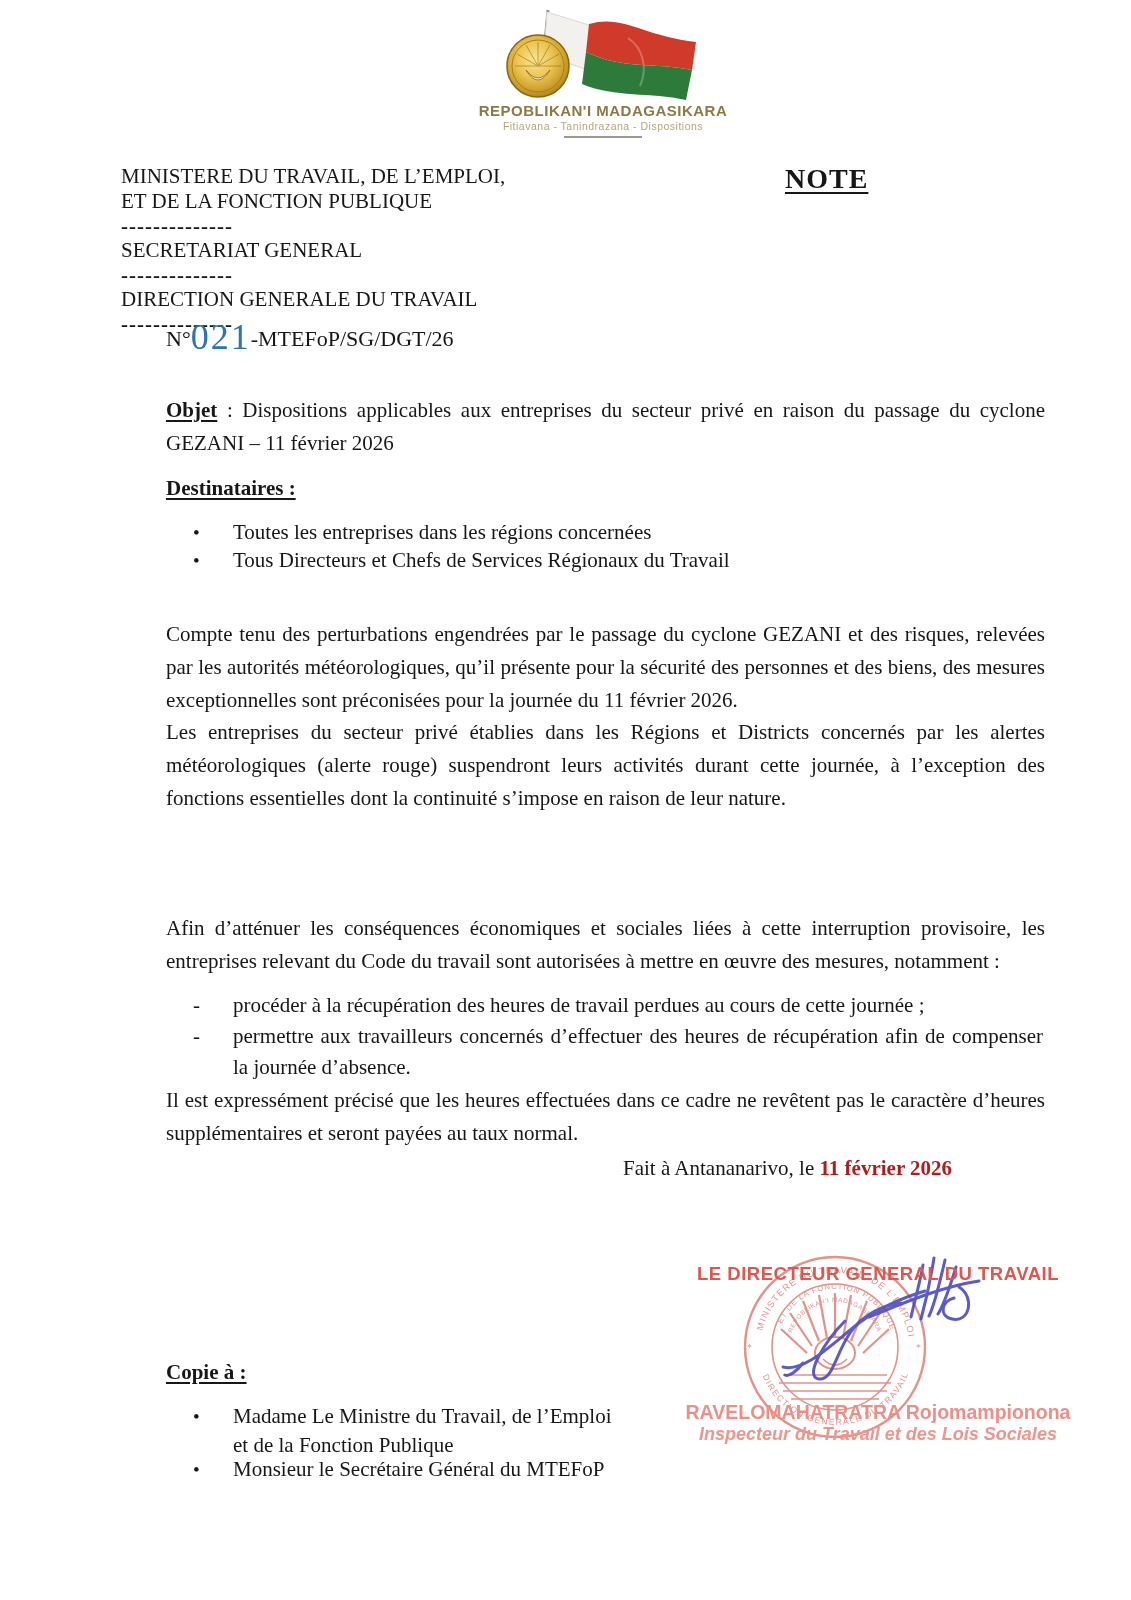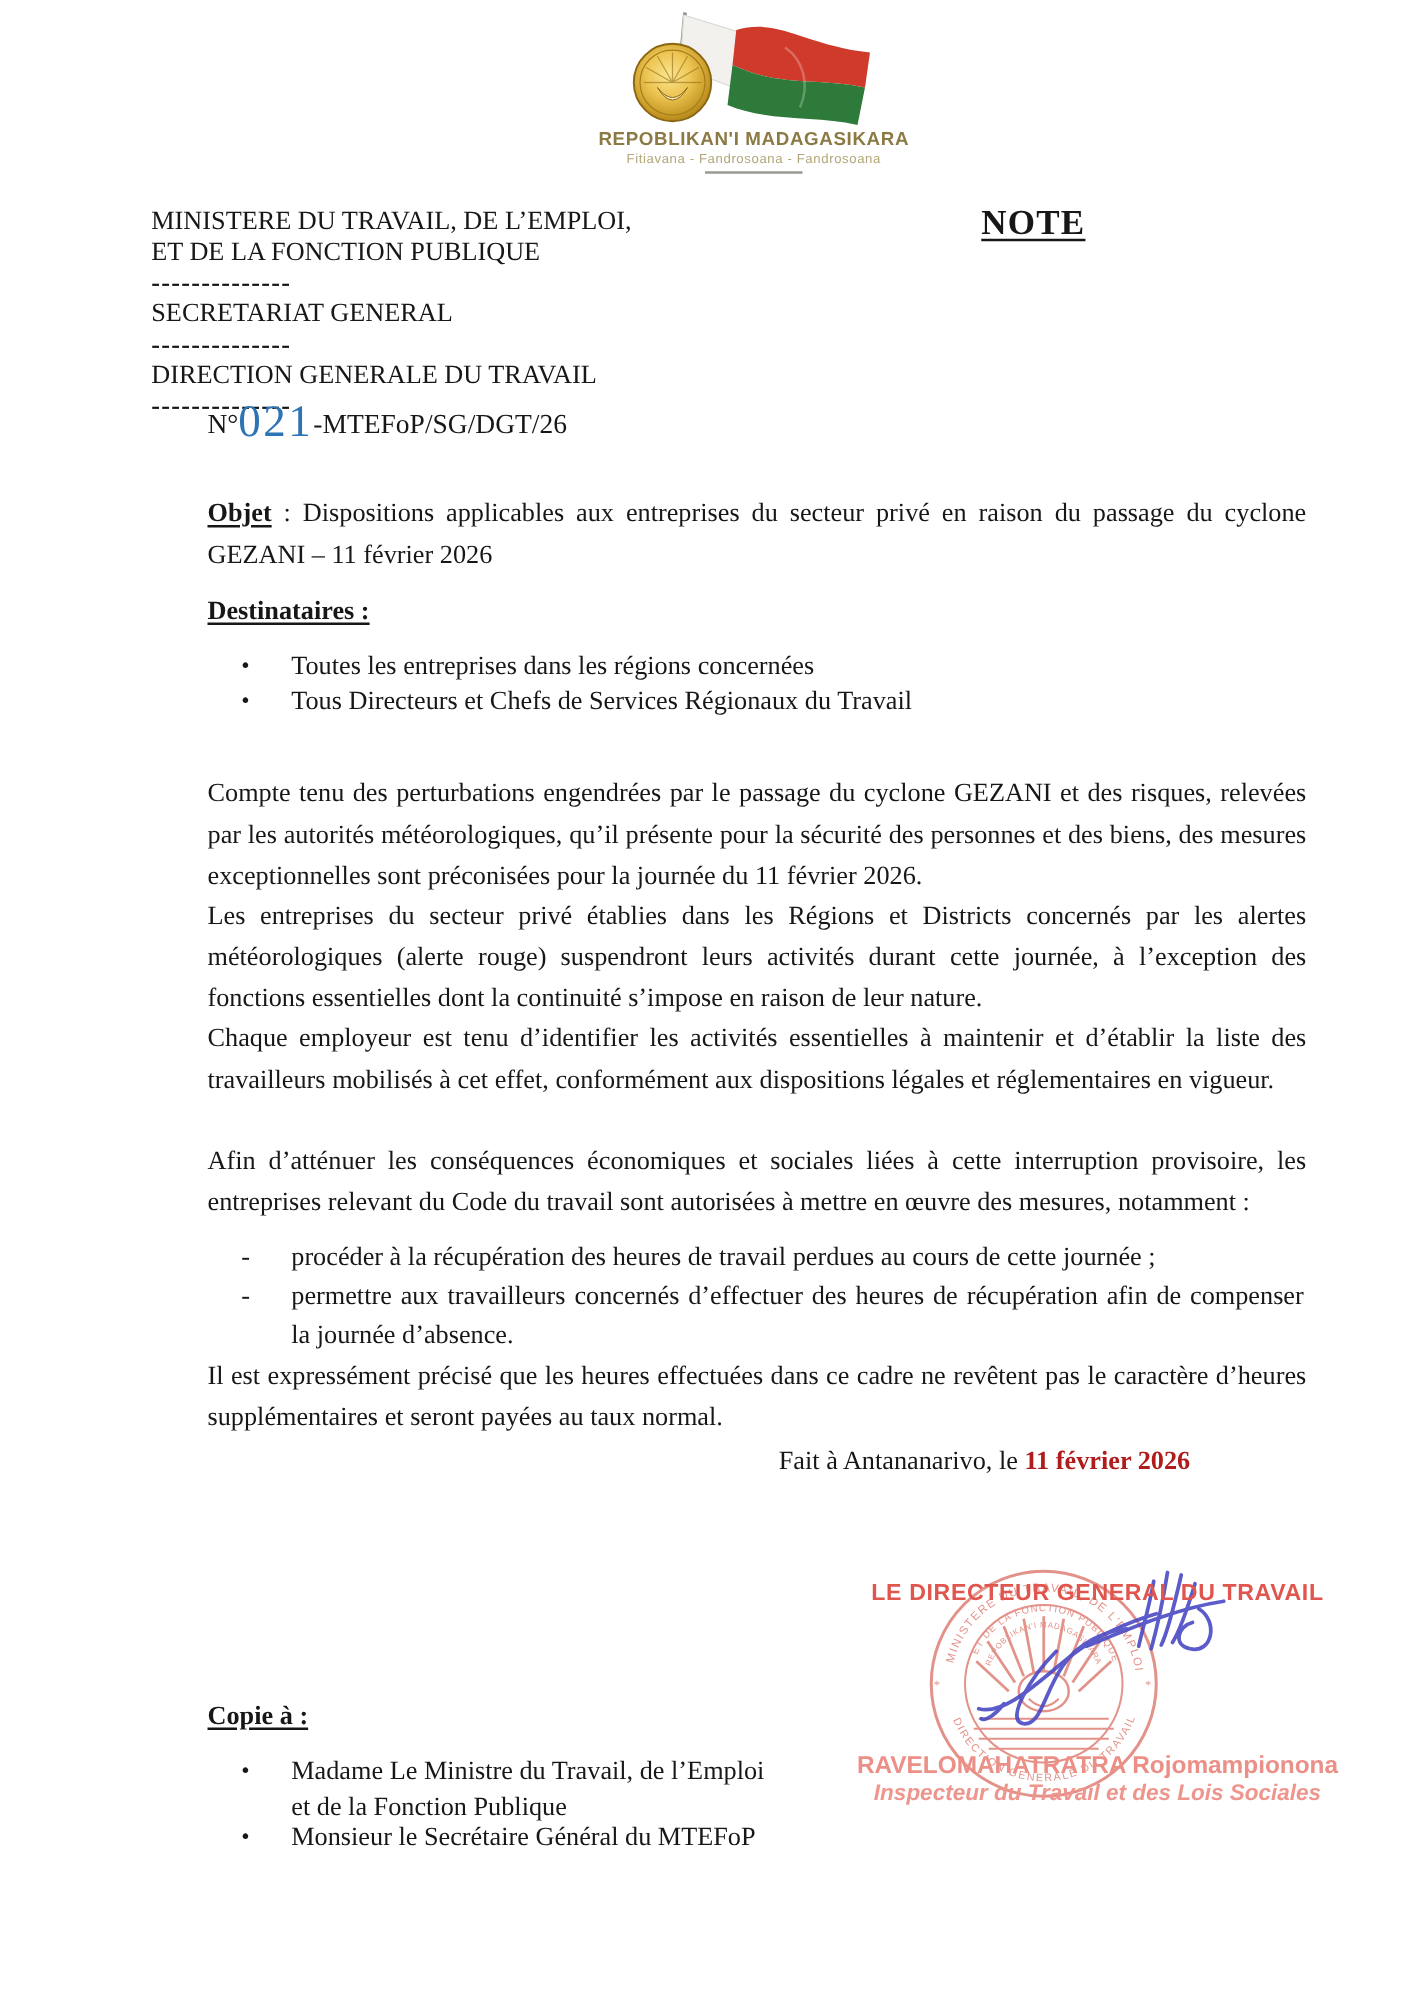--- a/index.html
+++ b/index.html
@@ -92,21 +92,21 @@
           <line x1="80" y1="58" x2="68" y2="37"></line>
         <line x1="80" y1="58" x2="92" y2="37"></line>
           <line x1="80" y1="58" x2="59" y2="46"></line>
         <line x1="80" y1="58" x2="101" y2="46"></line>
           <line x1="80" y1="58" x2="57" y2="58"></line>
         <line x1="80" y1="58" x2="103" y2="58"></line>
       </g>
       <path d="M 68,62 Q 80,78 92,62 Q 86,72 80,72 Q 74,72 68,62 Z" fill="#fdf4cf" stroke="#8a6512" stroke-width="0.8"></path>
     </svg>
     <div class="logo-title">REPOBLIKAN'I MADAGASIKARA</div>
-    <div class="logo-motto">Fitiavana  -  Fandrosoana  -  Fandrosoana</div>
+    <div class="logo-motto">Fitiavana  -  Tanindrazana  -  Dispositions</div>
     <div class="logo-rule"></div>
   </div>
 
   <div class="abs min-block">
     <div class="min-line">MINISTERE DU TRAVAIL,  DE L’EMPLOI,</div>
     <div class="min-line">ET DE LA FONCTION PUBLIQUE</div>
     <div class="sep">--------------</div>
     <div class="min-line">SECRETARIAT  GENERAL</div>
     <div class="sep">--------------</div>
     <div class="min-line">DIRECTION GENERALE  DU TRAVAIL</div>
@@ -126,21 +126,20 @@
     <span class="bullet-dot">•</span>
     <span>Toutes les entreprises dans les régions concernées</span>
   </div>
   <div class="abs bullet-row" style="top:546px;">
     <span class="bullet-dot">•</span>
     <span>Tous Directeurs et Chefs de Services Régionaux du Travail</span>
   </div>
 
   <div class="abs body-par" style="top:618px;">Compte tenu des perturbations engendrées par le passage du cyclone GEZANI et des risques, relevées par les autorités météorologiques, qu’il présente pour la sécurité des personnes et des biens, des mesures exceptionnelles sont préconisées pour la journée du 11 février 2026.</div>
   <div class="abs body-par" style="top:716px;">Les entreprises du secteur privé établies dans les Régions et Districts concernés par les alertes météorologiques (alerte rouge) suspendront leurs activités durant cette journée, à l’exception des fonctions essentielles dont la continuité s’impose en raison de leur nature.</div>
-  <div class="abs body-par" style="top:814px;">Chaque employeur est tenu d’identifier les activités essentielles à maintenir et d’établir la liste des travailleurs mobilisés à cet effet, conformément aux dispositions légales et réglementaires en vigueur.</div>
   <div class="abs body-par" style="top:912px;">Afin d’atténuer les conséquences économiques et sociales liées à cette interruption provisoire, les entreprises relevant du Code du travail sont autorisées à mettre en œuvre des mesures, notamment :</div>
 
   <div class="abs dash-row" style="top:990px;">
     <span class="dash-mark">-</span>
     <span class="dash-text">procéder à la récupération des heures de travail perdues au cours de cette journée ;</span>
   </div>
   <div class="abs dash-row" style="top:1021px;">
     <span class="dash-mark">-</span>
     <span class="dash-text">permettre aux travailleurs concernés d’effectuer des heures de récupération afin de compenser la journée d’absence.</span>
   </div>

